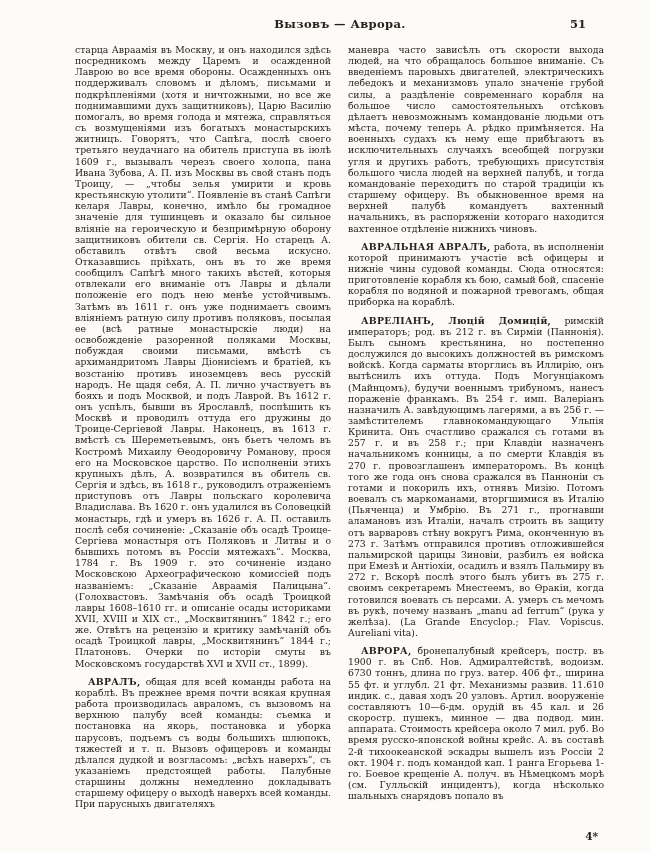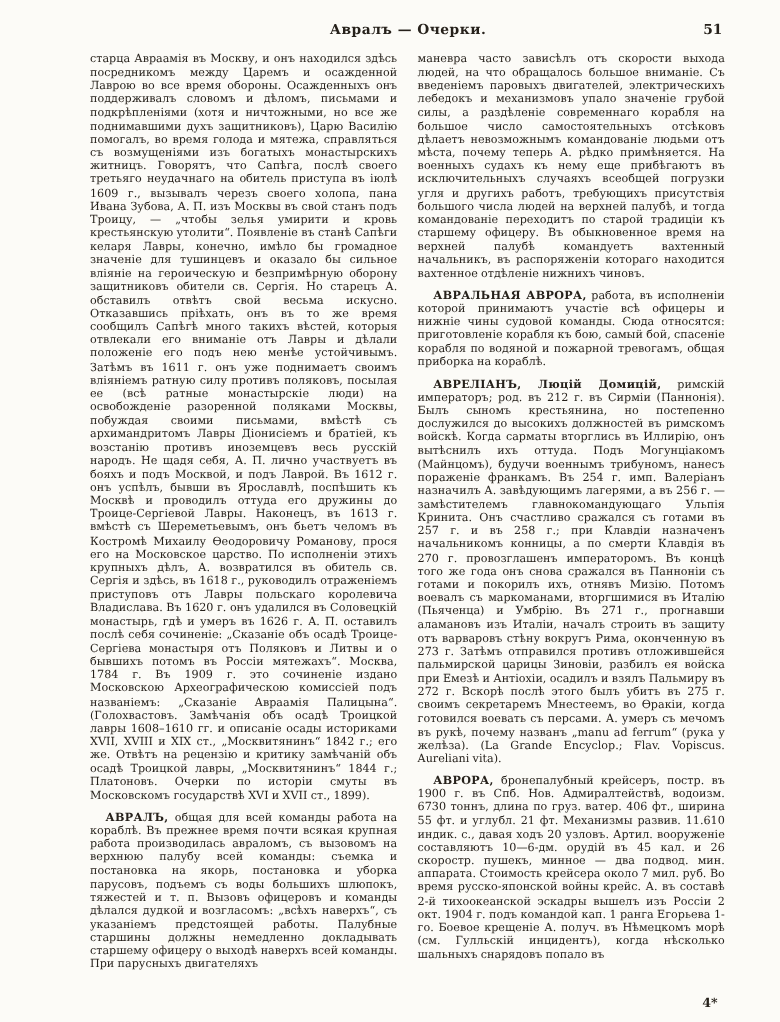--- a/index.html
+++ b/index.html
@@ -29,21 +29,21 @@
   .running-head .rh-title {
     position: absolute;
     left: 0;
     right: 0;
     text-align: center;
     font-weight: bold;
     letter-spacing: 0.4px;
   }
   .running-head .rh-pageno {
     position: absolute;
-    right: 2px;
+    right: 18px;
     top: 0;
     font-weight: bold;
   }
   .columns {
     display: flex;
     gap: 17px;
     justify-content: flex-end;
   }
   .col {
     width: 256px;
@@ -74,34 +74,34 @@
     font-size: 10.5px;
     font-weight: bold;
   }
 </style>
 </head>
 <body>
 
 <div class="page">
 
   <div class="running-head">
-    <span class="rh-title">Авралъ — Очерки.</span>
+    <span class="rh-title">Вызовъ — Аврора.</span>
     <span class="rh-pageno">51</span>
   </div>
 
   <div class="columns">
 
     <div class="col">
       <p class="cont"><span>старца Авраамія въ Москву, и онъ находился здѣсь посредникомъ между Царемъ и осажденной Лаврою во все время обороны. Осажденныхъ онъ поддерживалъ словомъ и дѣломъ, письмами и подкрѣпленіями (хотя и ничтожными, но все же поднимавшими духъ защитниковъ), Царю Василію помогалъ, во время голода и мятежа, справляться съ возмущеніями изъ богатыхъ монастырскихъ житницъ. Говорятъ, что Сапѣга, послѣ своего третьяго неудачнаго на обитель приступа въ іюлѣ 1609 г., вызывалъ черезъ своего холопа, пана Ивана Зубова, А. П. изъ Москвы въ свой станъ подъ Троицу, — „чтобы зелья умирити и кровь крестьянскую утолити“. Появленіе въ станѣ Сапѣги келаря Лавры, конечно, имѣло бы громадное значеніе для тушинцевъ и оказало бы сильное вліяніе на героическую и безпримѣрную оборону защитниковъ обители св. Сергія. Но старецъ А. обставилъ отвѣтъ свой весьма искусно. Отказавшись пріѣхать, онъ въ то же время сообщилъ Сапѣгѣ много такихъ вѣстей, которыя отвлекали его вниманіе отъ Лавры и дѣлали положеніе его подъ нею менѣе устойчивымъ. Затѣмъ въ 1611 г. онъ уже поднимаетъ своимъ вліяніемъ ратную силу противъ поляковъ, посылая ее (всѣ ратные монастырскіе люди) на освобожденіе разоренной поляками Москвы, побуждая своими письмами, вмѣстѣ съ архимандритомъ Лавры Діонисіемъ и братіей, къ возстанію противъ иноземцевъ весь русскій народъ. Не щадя себя, А. П. лично участвуетъ въ бояхъ и подъ Москвой, и подъ Лаврой. Въ 1612 г. онъ успѣлъ, бывши въ Ярославлѣ, поспѣшить къ Москвѣ и проводилъ оттуда его дружины до Троице-Сергіевой Лавры. Наконецъ, въ 1613 г. вмѣстѣ съ Шереметьевымъ, онъ бьетъ челомъ въ Костромѣ Михаилу Ѳеодоровичу Романову, прося его на Московское царство. По исполненіи этихъ крупныхъ дѣлъ, А. возвратился въ обитель св. Сергія и здѣсь, въ 1618 г., руководилъ отраженіемъ приступовъ отъ Лавры польскаго королевича Владислава. Въ 1620 г. онъ удалился въ Соловецкій монастырь, гдѣ и умеръ въ 1626 г. А. П. оставилъ послѣ себя сочиненіе: „Сказаніе объ осадѣ Троице-Сергіева монастыря отъ Поляковъ и Литвы и о бывшихъ потомъ въ Россіи мятежахъ“. Москва, 1784 г. Въ 1909 г. это сочиненіе издано Московскою Археографическою комиссіей подъ названіемъ: „Сказаніе Авраамія Палицына“. (Голохвастовъ. Замѣчанія объ осадѣ Троицкой лавры 1608–1610 гг. и описаніе осады историками XVII, XVIII и XIX ст., „Москвитянинъ“ 1842 г.; его же. Отвѣтъ на рецензію и критику замѣчаній объ осадѣ Троицкой лавры, „Москвитянинъ“ 1844 г.; Платоновъ. Очерки по исторіи смуты въ Московскомъ государствѣ XVI и XVII ст., 1899).</span></p>
       <p class="entry"><span class="lead">АВРАЛЪ,</span> <span>общая для всей команды работа на кораблѣ. Въ прежнее время почти всякая крупная работа производилась авраломъ, съ вызовомъ на верхнюю палубу всей команды: съемка и постановка на якорь, постановка и уборка парусовъ, подъемъ съ воды большихъ шлюпокъ, тяжестей и т. п. Вызовъ офицеровъ и команды дѣлался дудкой и возгласомъ: „всѣхъ наверхъ“, съ указаніемъ предстоящей работы. Палубные старшины должны немедленно докладывать старшему офицеру о выходѣ наверхъ всей команды. При парусныхъ двигателяхъ</span></p>
     </div>
 
     <div class="col">
       <p class="cont"><span>маневра часто зависѣлъ отъ скорости выхода людей, на что обращалось большое вниманіе. Съ введеніемъ паровыхъ двигателей, электрическихъ лебедокъ и механизмовъ упало значеніе грубой силы, а раздѣленіе современнаго корабля на большое число самостоятельныхъ отсѣковъ дѣлаетъ невозможнымъ командованіе людьми отъ мѣста, почему теперь А. рѣдко примѣняется. На военныхъ судахъ къ нему еще прибѣгаютъ въ исключительныхъ случаяхъ всеобщей погрузки угля и другихъ работъ, требующихъ присутствія большого числа людей на верхней палубѣ, и тогда командованіе переходитъ по старой традиціи къ старшему офицеру. Въ обыкновенное время на верхней палубѣ командуетъ вахтенный начальникъ, въ распоряженіи котораго находится вахтенное отдѣленіе нижнихъ чиновъ.</span></p>
-      <p class="entry"><span class="lead">АВРАЛЬНАЯ АВРОРА,</span> <span>работа, въ исполненіи которой принимаютъ участіе всѣ офицеры и нижніе чины судовой команды. Сюда относятся: приготовленіе корабля къ бою, самый бой, спасеніе корабля по водяной и пожарной тревогамъ, общая приборка на кораблѣ.</span></p>
+      <p class="entry"><span class="lead">АВРАЛЬНАЯ АВРАЛЪ,</span> <span>работа, въ исполненіи которой принимаютъ участіе всѣ офицеры и нижніе чины судовой команды. Сюда относятся: приготовленіе корабля къ бою, самый бой, спасеніе корабля по водяной и пожарной тревогамъ, общая приборка на кораблѣ.</span></p>
       <p class="entry"><span class="lead">АВРЕЛІАНЪ, Люцій Домицій,</span> <span>римскій императоръ; род. въ 212 г. въ Сирміи (Паннонія). Былъ сыномъ крестьянина, но постепенно дослужился до высокихъ должностей въ римскомъ войскѣ. Когда сарматы вторглись въ Иллирію, онъ вытѣснилъ ихъ оттуда. Подъ Могунціакомъ (Майнцомъ), будучи военнымъ трибуномъ, нанесъ пораженіе франкамъ. Въ 254 г. имп. Валеріанъ назначилъ А. завѣдующимъ лагерями, а въ 256 г. — замѣстителемъ главнокомандующаго Ульпія Кринита. Онъ счастливо сражался съ готами въ 257 г. и въ 258 г.; при Клавдіи назначенъ начальникомъ конницы, а по смерти Клавдія въ 270 г. провозглашенъ императоромъ. Въ концѣ того же года онъ снова сражался въ Панноніи съ готами и покорилъ ихъ, отнявъ Мизію. Потомъ воевалъ съ маркоманами, вторгшимися въ Италію (Пьяченца) и Умбрію. Въ 271 г., прогнавши аламановъ изъ Италіи, началъ строить въ защиту отъ варваровъ стѣну вокругъ Рима, оконченную въ 273 г. Затѣмъ отправился противъ отложившейся пальмирской царицы Зиновіи, разбилъ ея войска при Емезѣ и Антіохіи, осадилъ и взялъ Пальмиру въ 272 г. Вскорѣ послѣ этого былъ убитъ въ 275 г. своимъ секретаремъ Мнестеемъ, во Ѳракіи, когда готовился воевать съ персами. А. умеръ съ мечомъ въ рукѣ, почему названъ „manu ad ferrum“ (рука у желѣза). (La Grande Encyclop.; Flav. Vopiscus. Aureliani vita).</span></p>
       <p class="entry"><span class="lead">АВРОРА,</span> <span>бронепалубный крейсеръ, постр. въ 1900 г. въ Спб. Нов. Адмиралтействѣ, водоизм. 6730 тоннъ, длина по груз. ватер. 406 фт., ширина 55 фт. и углубл. 21 фт. Механизмы развив. 11.610 индик. с., давая ходъ 20 узловъ. Артил. вооруженіе составляютъ 10—6-дм. орудій въ 45 кал. и 26 скоростр. пушекъ, минное — два подвод. мин. аппарата. Стоимость крейсера около 7 мил. руб. Во время русско-японской войны крейс. А. въ составѣ 2-й тихоокеанской эскадры вышелъ изъ Россіи 2 окт. 1904 г. подъ командой кап. 1 ранга Егорьева 1-го. Боевое крещеніе А. получ. въ Нѣмецкомъ морѣ (см. Гулльскій инцидентъ), когда нѣсколько шальныхъ снарядовъ попало въ</span></p>
     </div>
 
   </div>
 
   <div class="sig-mark">4*</div>
 
 </div>
 

